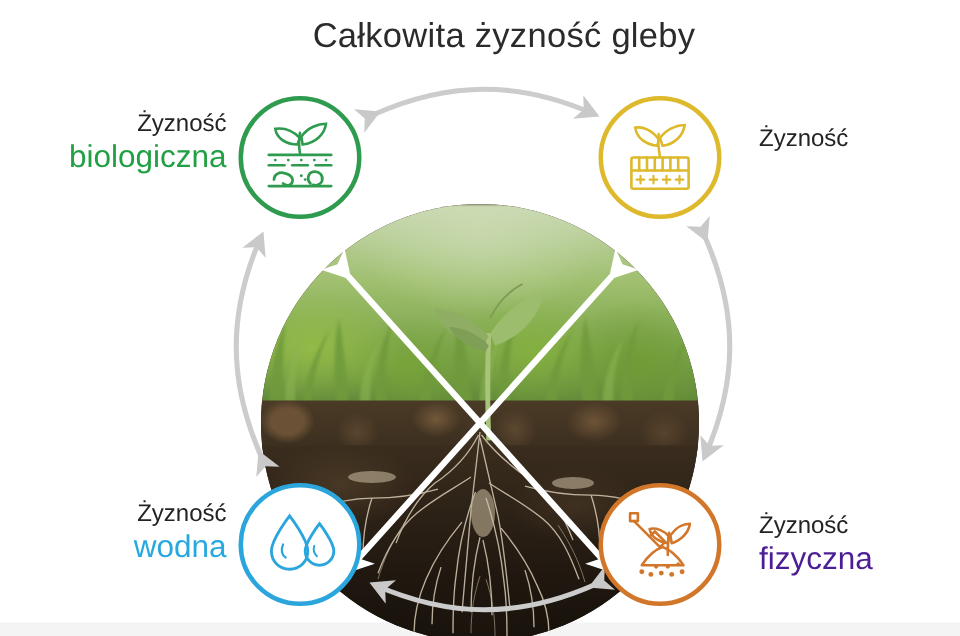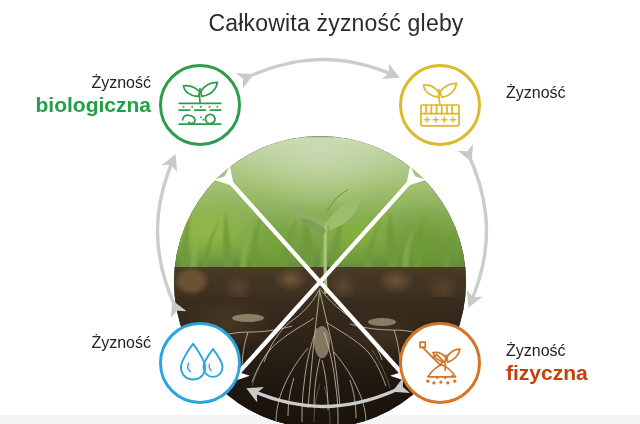--- a/index.html
+++ b/index.html
@@ -92,21 +92,21 @@
     display: flex; align-items: center; justify-content: center;
   }
   .node.bio  { left: 159px; top: 64px;  border: 3px solid #2e9b4e; }
   .node.chem { left: 399px; top: 64px;  border: 3px solid #ddb92b; }
   .node.wat  { left: 159px; top: 322px; border: 3px solid #2aa6dd; }
   .node.phy  { left: 399px; top: 322px; border: 3px solid #d2762a; }
 
   
   .label { position: absolute; line-height: 1.18; }
   .label .top { font-size: 16px; font-weight: 400; color: #232323; display: block; }
-  .label .bot { font-size: 21px; font-weight: 700; display: block; }
+  .label .bot { font-size: 21px; font-weight: 400; display: block; }
   .label.r-align { text-align: right; }
   .label.l-align { text-align: left; }
 
   .lbl-bio  { left: 8px;   top: 74px;  width: 143px; }
   .lbl-wat  { left: 8px;   top: 334px; width: 143px; }
   .lbl-chem { left: 506px; top: 84px;  width: 130px; }
   .lbl-phy  { left: 506px; top: 342px; width: 130px; }
 </style>
 </head>
 <body>
@@ -309,20 +309,21 @@
     <span class="top">Żyzność</span>
     <span class="bot" style="color:#22a045">biologiczna</span>
   </div>
 
   <div class="label lbl-chem l-align">
     <span class="top">Żyzność</span>
   </div>
 
   <div class="label lbl-wat r-align">
     <span class="top">Żyzność</span>
+    <span class="bot" style="color:#27a9e0">wodna</span>
   </div>
 
   <div class="label lbl-phy l-align">
     <span class="top">Żyzność</span>
-    <span class="bot" style="color:#c2410c">fizyczna</span>
+    <span class="bot" style="color:#4c1d95">fizyczna</span>
   </div>
 
 </div>
 
 </body></html>

